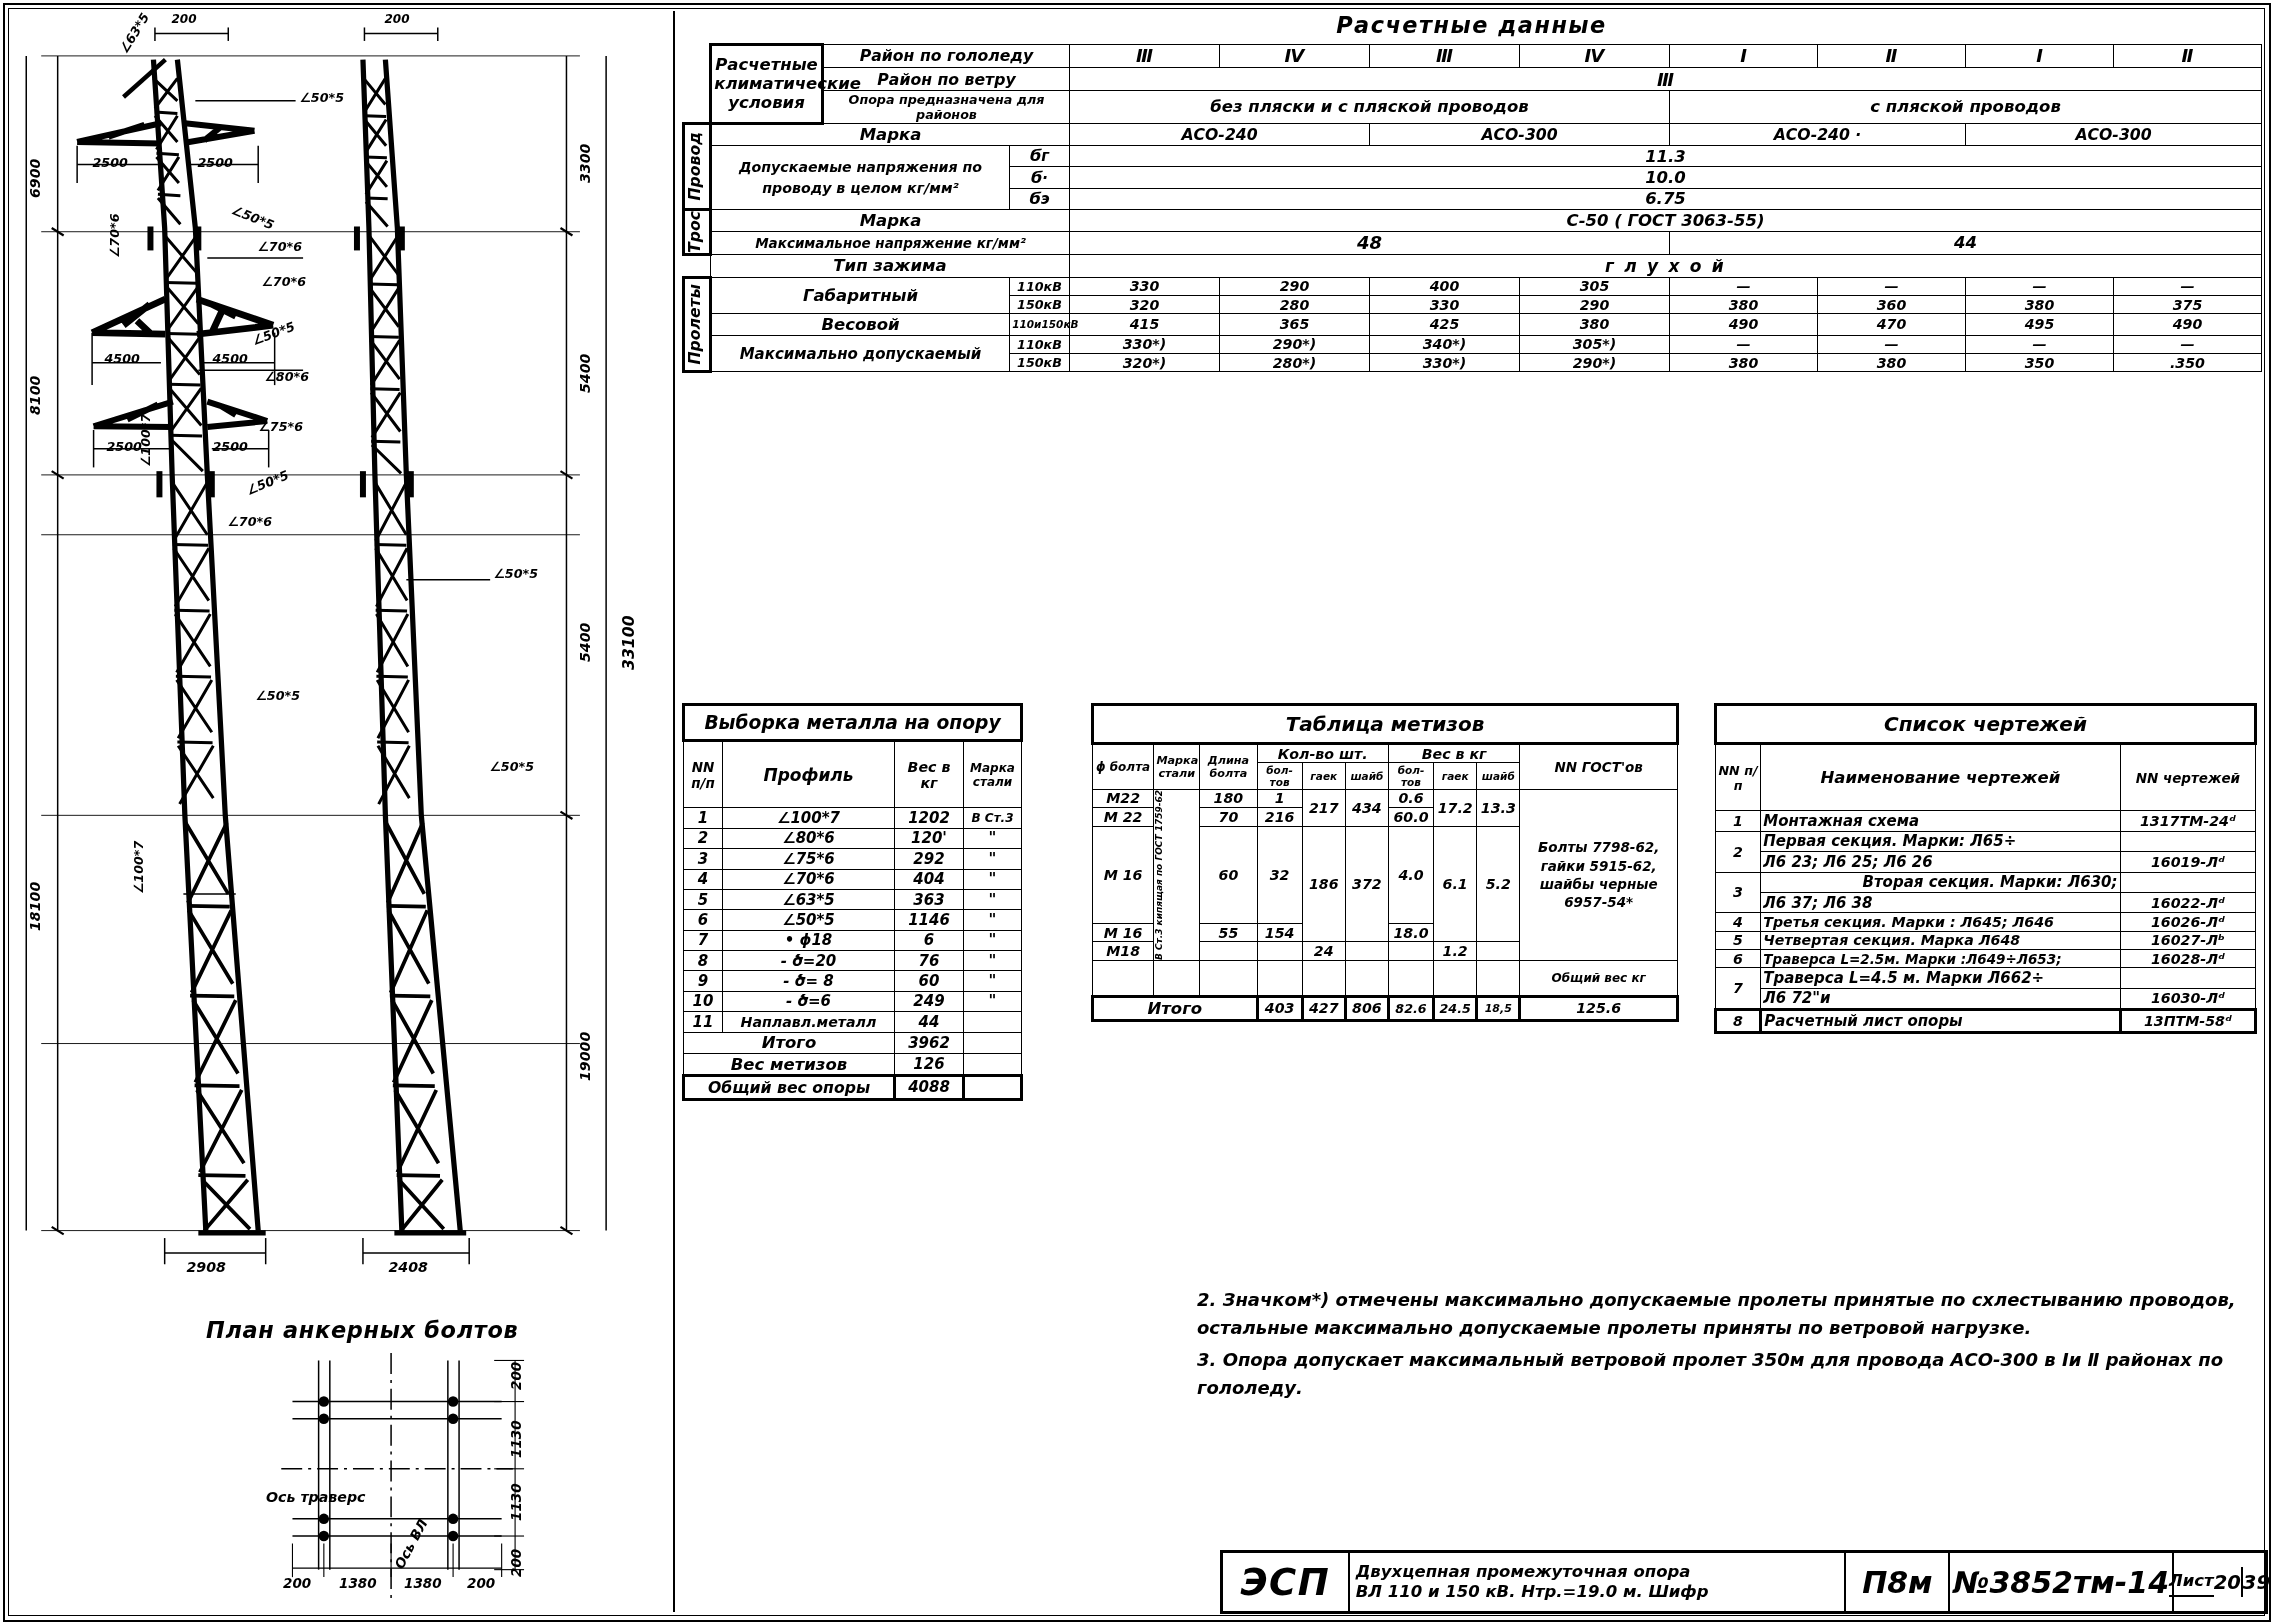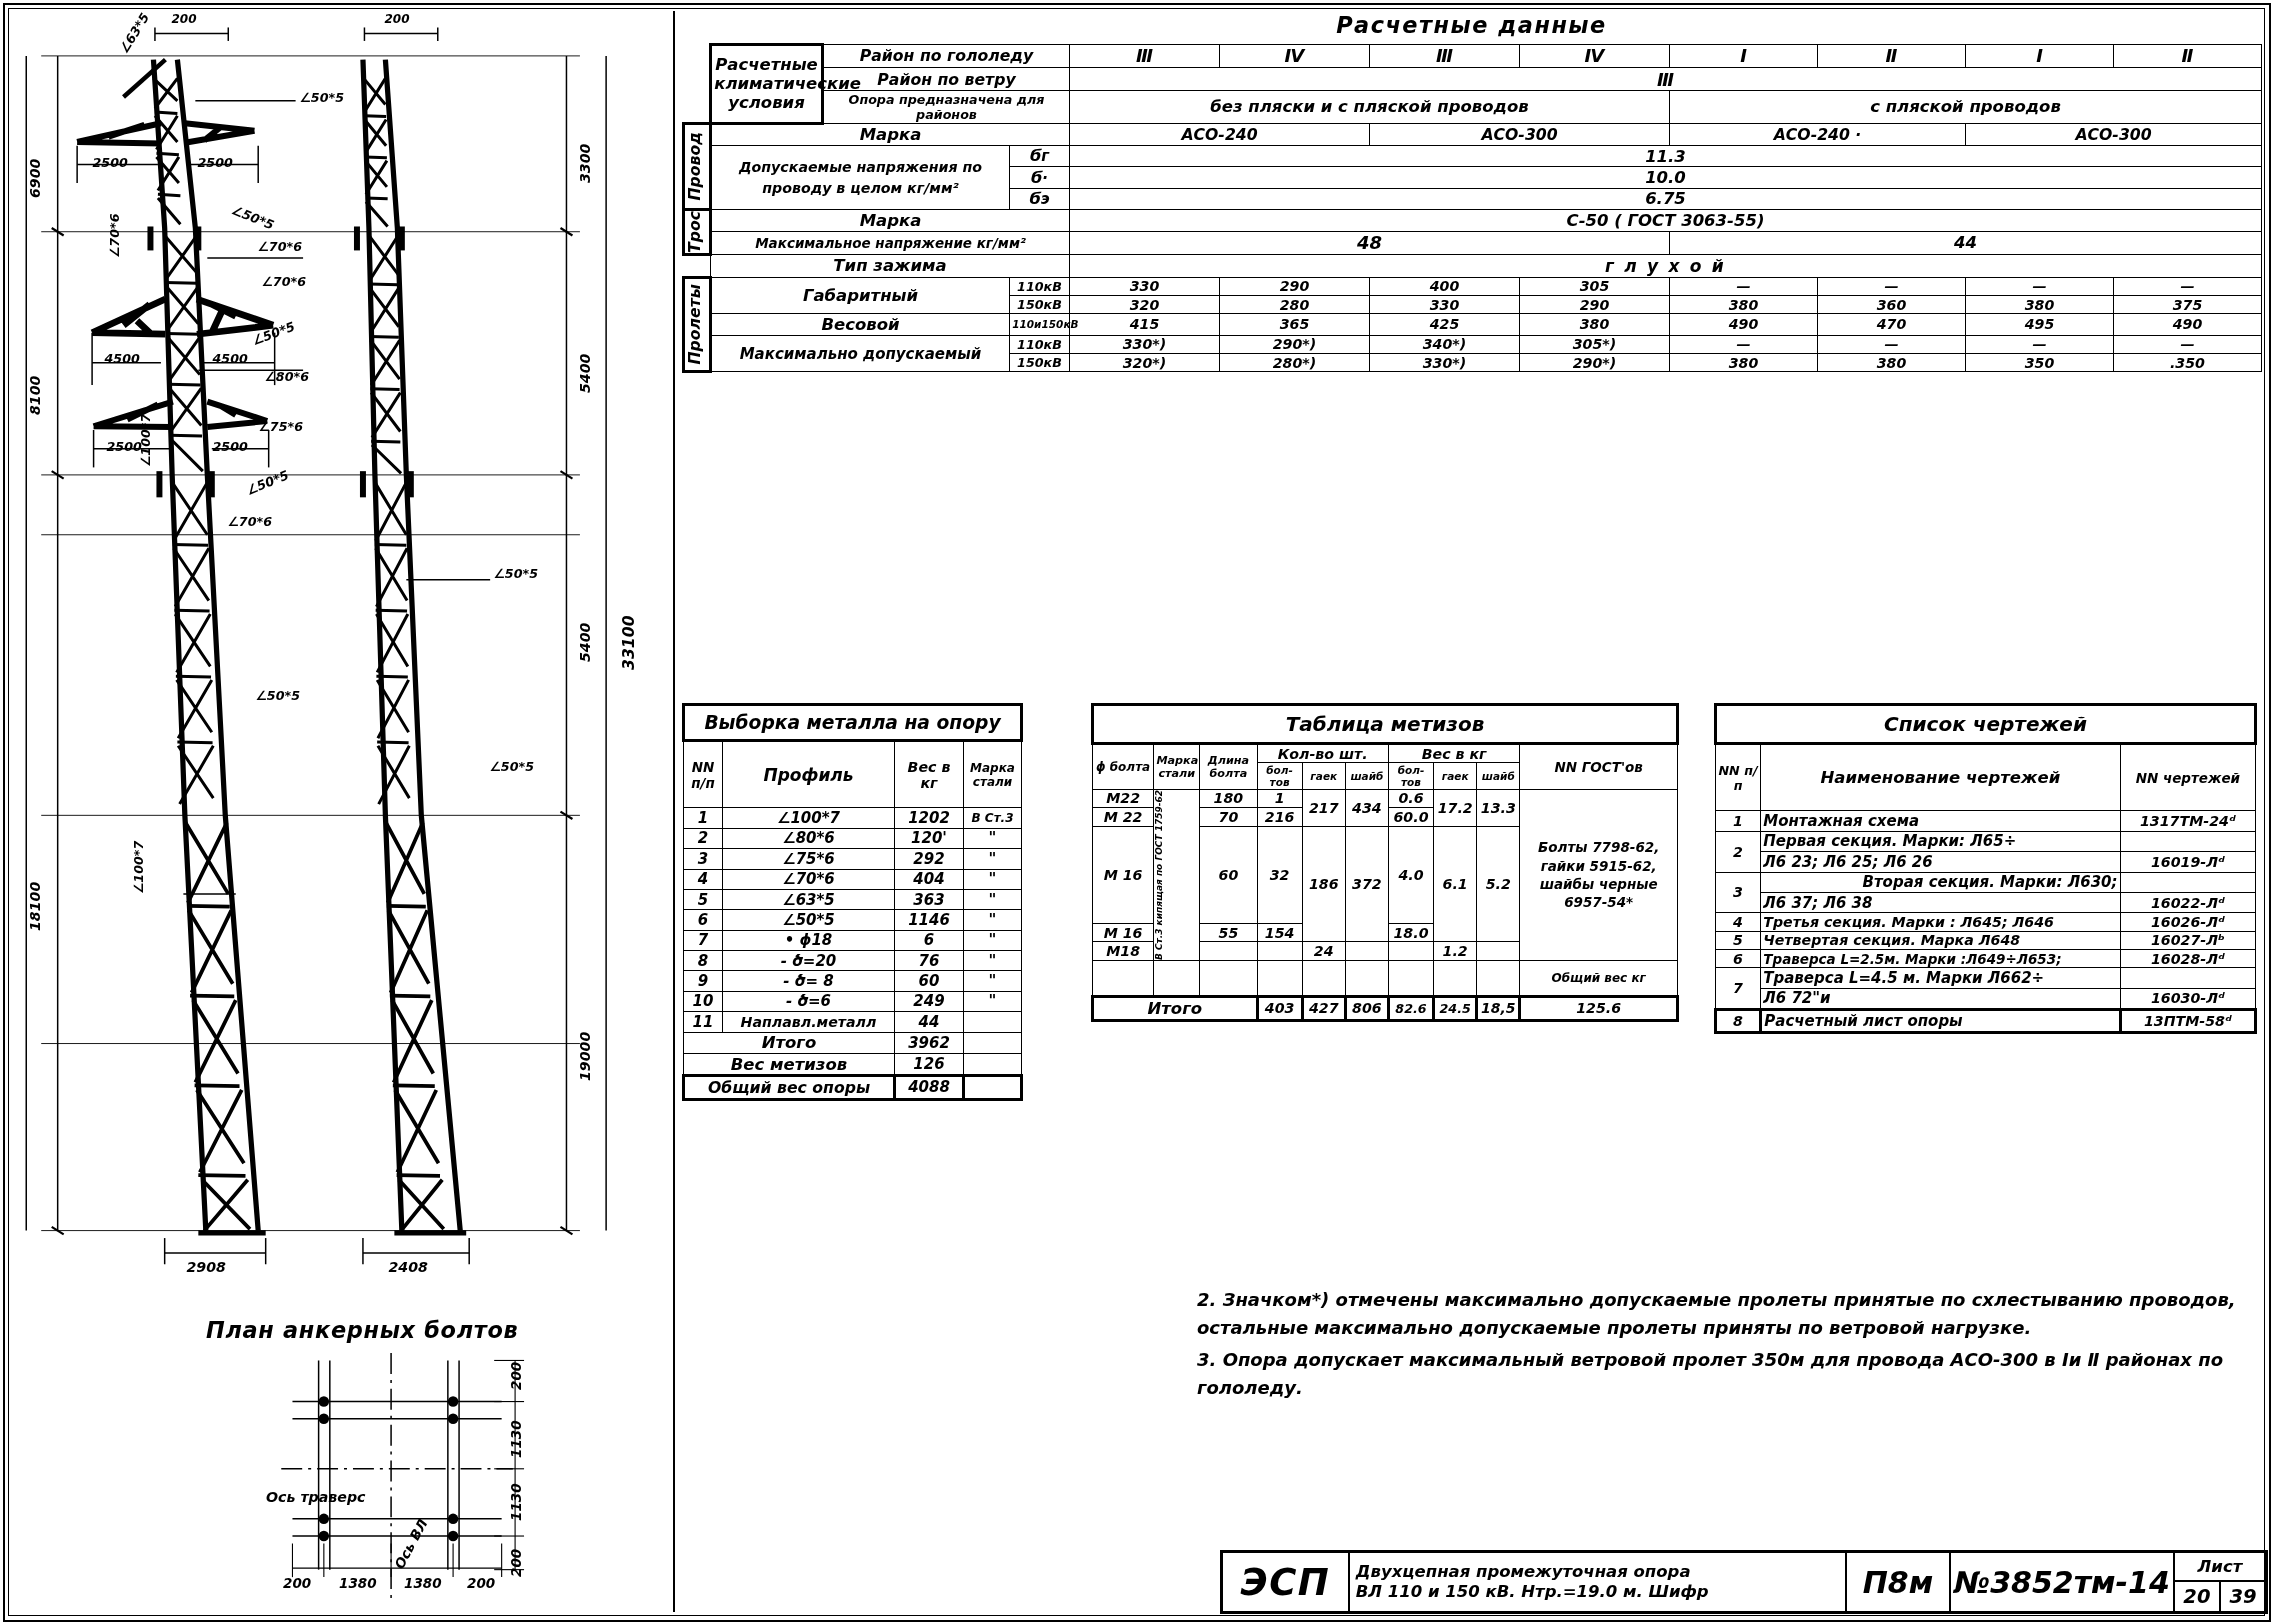--- a/index.html
+++ b/index.html
@@ -685,21 +685,21 @@
         <td></td>
         <td style="font-size:12px;">Общий вес кг</td>
       </tr>
       <tr>
         <td colspan="3" class="thick" style="font-size:16.5px;">Итого</td>
         <td class="thick">403</td>
         <td class="thick">427</td>
         <td class="thick">806</td>
         <td class="thick" style="font-size:12.7px;">82.6</td>
         <td class="thick" style="font-size:12.7px;">24.5</td>
-        <td class="thick" style="font-size:14px;">18,5</td>
+        <td class="thick" style="font-size:11px;">18,5</td>
         <td class="thick">125.6</td>
       </tr>
     </tbody>
       </table>
   </div>
 
   <div style="position:absolute;left:1714px;top:703px;width:546px;">
     <table class="t" style="width:543px;font-size:14.2px;">
       <colgroup>
           <col style="width:45px">
@@ -777,21 +777,21 @@
   </div>
 
   <div class="tb" style="left:1220px;top:1550px;width:1042px;height:58px;">
     <div style="width:126px;font-size:37px;letter-spacing:1.5px;">ЭСП</div>
     <div style="width:494px;flex-direction:column;align-items:flex-start;padding-left:6px;font-size:16.5px;line-height:1.22;">
       <span>Двухцепная промежуточная опора</span>
       <span>ВЛ 110 и 150 кВ. Нтр.=19.0 м.    Шифр</span>
     </div>
     <div style="width:103px;font-size:30px;">П8м</div>
     <div style="width:224px;font-size:30px;">№3852тм-14</div>
-    <div style="width:91px;flex-direction:column;padding:0;">
+    <div style="width:91px;flex-direction:row;padding:0;">
       <div style="height:28.4px;width:100%;display:flex;align-items:center;justify-content:center;border-bottom:2.2px solid #000;font-size:16.5px;">Лист</div>
       <div style="height:30px;width:100%;display:flex;">
         <div style="flex:1;display:flex;align-items:center;justify-content:center;border-right:2.2px solid #000;font-size:19.5px;">20</div>
         <div style="flex:1;display:flex;align-items:center;justify-content:center;font-size:19.5px;">39</div>
       </div>
     </div>
   </div>
 
 </div>
 

